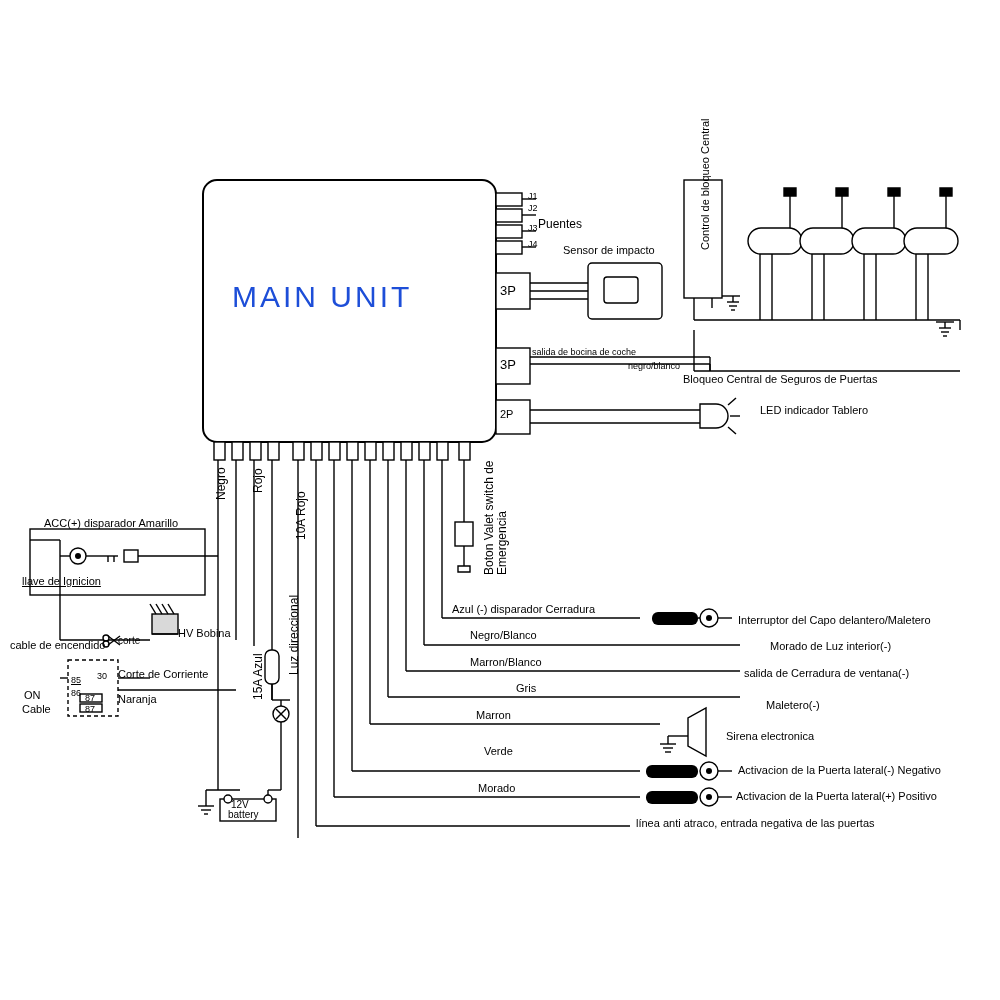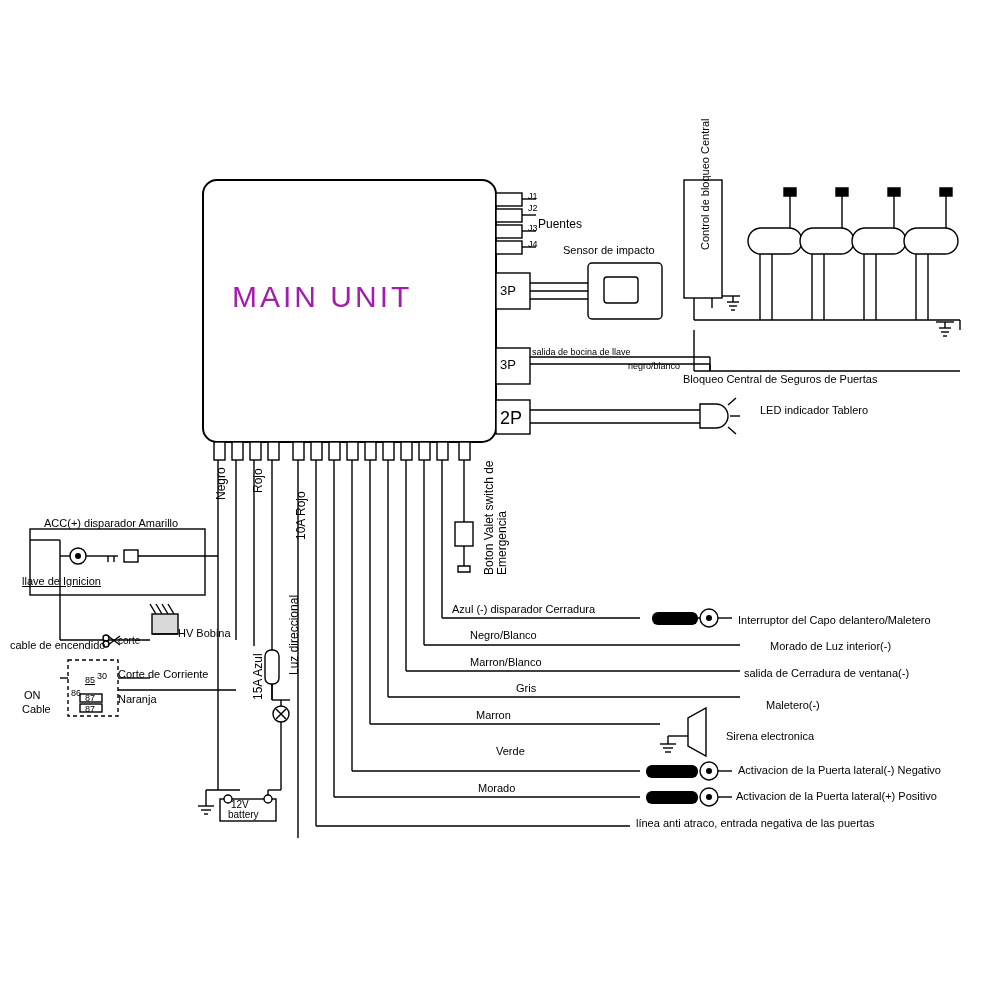--- a/index.html
+++ b/index.html
@@ -33,21 +33,21 @@
     line-height: 1.05;
   }
   .rot90 {
     transform-origin: 0 0;
     transform: rotate(-90deg);
   }
   .mainunit-label {
     font-family: "Liberation Sans", sans-serif;
     font-size: 30px;
     letter-spacing: 3px;
-    color: #a21caf;
+    color: #1d4ed8;
   }
   .tiny { font-size: 9px; }
   .small { font-size: 10px; }
   .med { font-size: 12px; }
   .big { font-size: 11px; }
 </style>
 </head>
 <body>
 
 <div id="canvas">
@@ -299,25 +299,25 @@
   <div class="lbl mainunit-label" style="left:232px; top:281px;">MAIN UNIT</div>
 
   <div class="lbl tiny" style="left:528px; top:192px;">J1</div>
   <div class="lbl tiny" style="left:528px; top:204px;">J2</div>
   <div class="lbl tiny" style="left:528px; top:224px;">J3</div>
   <div class="lbl tiny" style="left:528px; top:240px;">J4</div>
   <div class="lbl med" style="left:538px; top:218px;">Puentes</div>
 
   <div class="lbl med" style="left:500px; top:284px; font-size:13px;">3P</div>
   <div class="lbl med" style="left:500px; top:358px; font-size:13px;">3P</div>
-  <div class="lbl med" style="left:500px; top:409px; font-size:18px;">2P</div>
+  <div class="lbl med" style="left:500px; top:409px; font-size:11px;">2P</div>
 
   <div class="lbl big" style="left:563px; top:245px;">Sensor de impacto</div>
 
-  <div class="lbl tiny" style="left:532px; top:348px;">salida de bocina de llave</div>
+  <div class="lbl tiny" style="left:532px; top:348px;">salida de bocina de coche</div>
   <div class="lbl tiny" style="left:628px; top:362px;">negro/blanco</div>
 
   <div class="lbl med rot90" style="left:700px; top:250px; font-size:11px; width:130px;">Control de bloqueo Central</div>
 
   <div class="lbl big" style="left:683px; top:374px;">Bloqueo Central de Seguros de Puertas</div>
   <div class="lbl big" style="left:760px; top:405px;">LED indicador Tablero</div>
 
   <div class="lbl med rot90" style="left:215px; top:500px;">Negro</div>
   <div class="lbl med rot90" style="left:252px; top:493px;">Rojo</div>
   <div class="lbl med rot90" style="left:295px; top:540px;">10A Rojo</div>
@@ -328,35 +328,35 @@
   <div class="lbl big" style="left:44px; top:518px;">ACC(+) disparador Amarillo</div>
   <div class="lbl big" style="left:22px; top:576px;text-decoration:underline;">llave de Ignicion</div>
   <div class="lbl big" style="left:10px; top:640px;">cable de encendido</div>
   <div class="lbl small" style="left:118px; top:636px;">corte</div>
   <div class="lbl big" style="left:178px; top:628px;text-align:center;">HV Bobina</div>
   <div class="lbl big" style="left:118px; top:669px;">Corte de Corriente</div>
   <div class="lbl big" style="left:118px; top:694px;">Naranja</div>
   <div class="lbl big" style="left:24px; top:690px;">ON</div>
   <div class="lbl big" style="left:22px; top:704px;">Cable</div>
 
-  <div class="lbl tiny" style="left:85px; top:676px;text-decoration:underline;">85</div>
+  <div class="lbl tiny" style="left:71px; top:676px;text-decoration:underline;">85</div>
   <div class="lbl tiny" style="left:97px; top:672px;">30</div>
   <div class="lbl tiny" style="left:71px; top:689px;">86</div>
   <div class="lbl tiny" style="left:85px; top:694px;">87</div>
   <div class="lbl tiny" style="left:85px; top:705px;">87</div>
 
   <div class="lbl tiny" style="left:231px; top:800px; font-size:10px;">12V</div>
   <div class="lbl tiny" style="left:228px; top:810px; font-size:10px;">battery</div>
 
   <div class="lbl big" style="left:452px; top:604px;">Azul (-) disparador Cerradura</div>
   <div class="lbl big" style="left:470px; top:630px;">Negro/Blanco</div>
   <div class="lbl big" style="left:470px; top:657px;">Marron/Blanco</div>
   <div class="lbl big" style="left:516px; top:683px;">Gris</div>
   <div class="lbl big" style="left:476px; top:710px;">Marron</div>
-  <div class="lbl big" style="left:496px; top:746px;">Verde</div>
+  <div class="lbl big" style="left:484px; top:746px;">Verde</div>
   <div class="lbl big" style="left:478px; top:783px;">Morado</div>
 
   <div class="lbl big" style="left:738px; top:615px;">Interruptor del Capo delantero/Maletero</div>
   <div class="lbl big" style="left:770px; top:641px;">Morado de Luz interior(-)</div>
   <div class="lbl big" style="left:744px; top:668px;">salida de Cerradura de ventana(-)</div>
   <div class="lbl big" style="left:766px; top:700px;">Maletero(-)</div>
   <div class="lbl big" style="left:726px; top:731px;">Sirena electronica</div>
   <div class="lbl big" style="left:738px; top:765px;">Activacion de la Puerta lateral(-) Negativo</div>
   <div class="lbl big" style="left:736px; top:791px;">Activacion de la Puerta lateral(+) Positivo</div>
   <div class="lbl big" style="left:636px; top:818px;">línea anti atraco, entrada negativa de las puertas</div>

